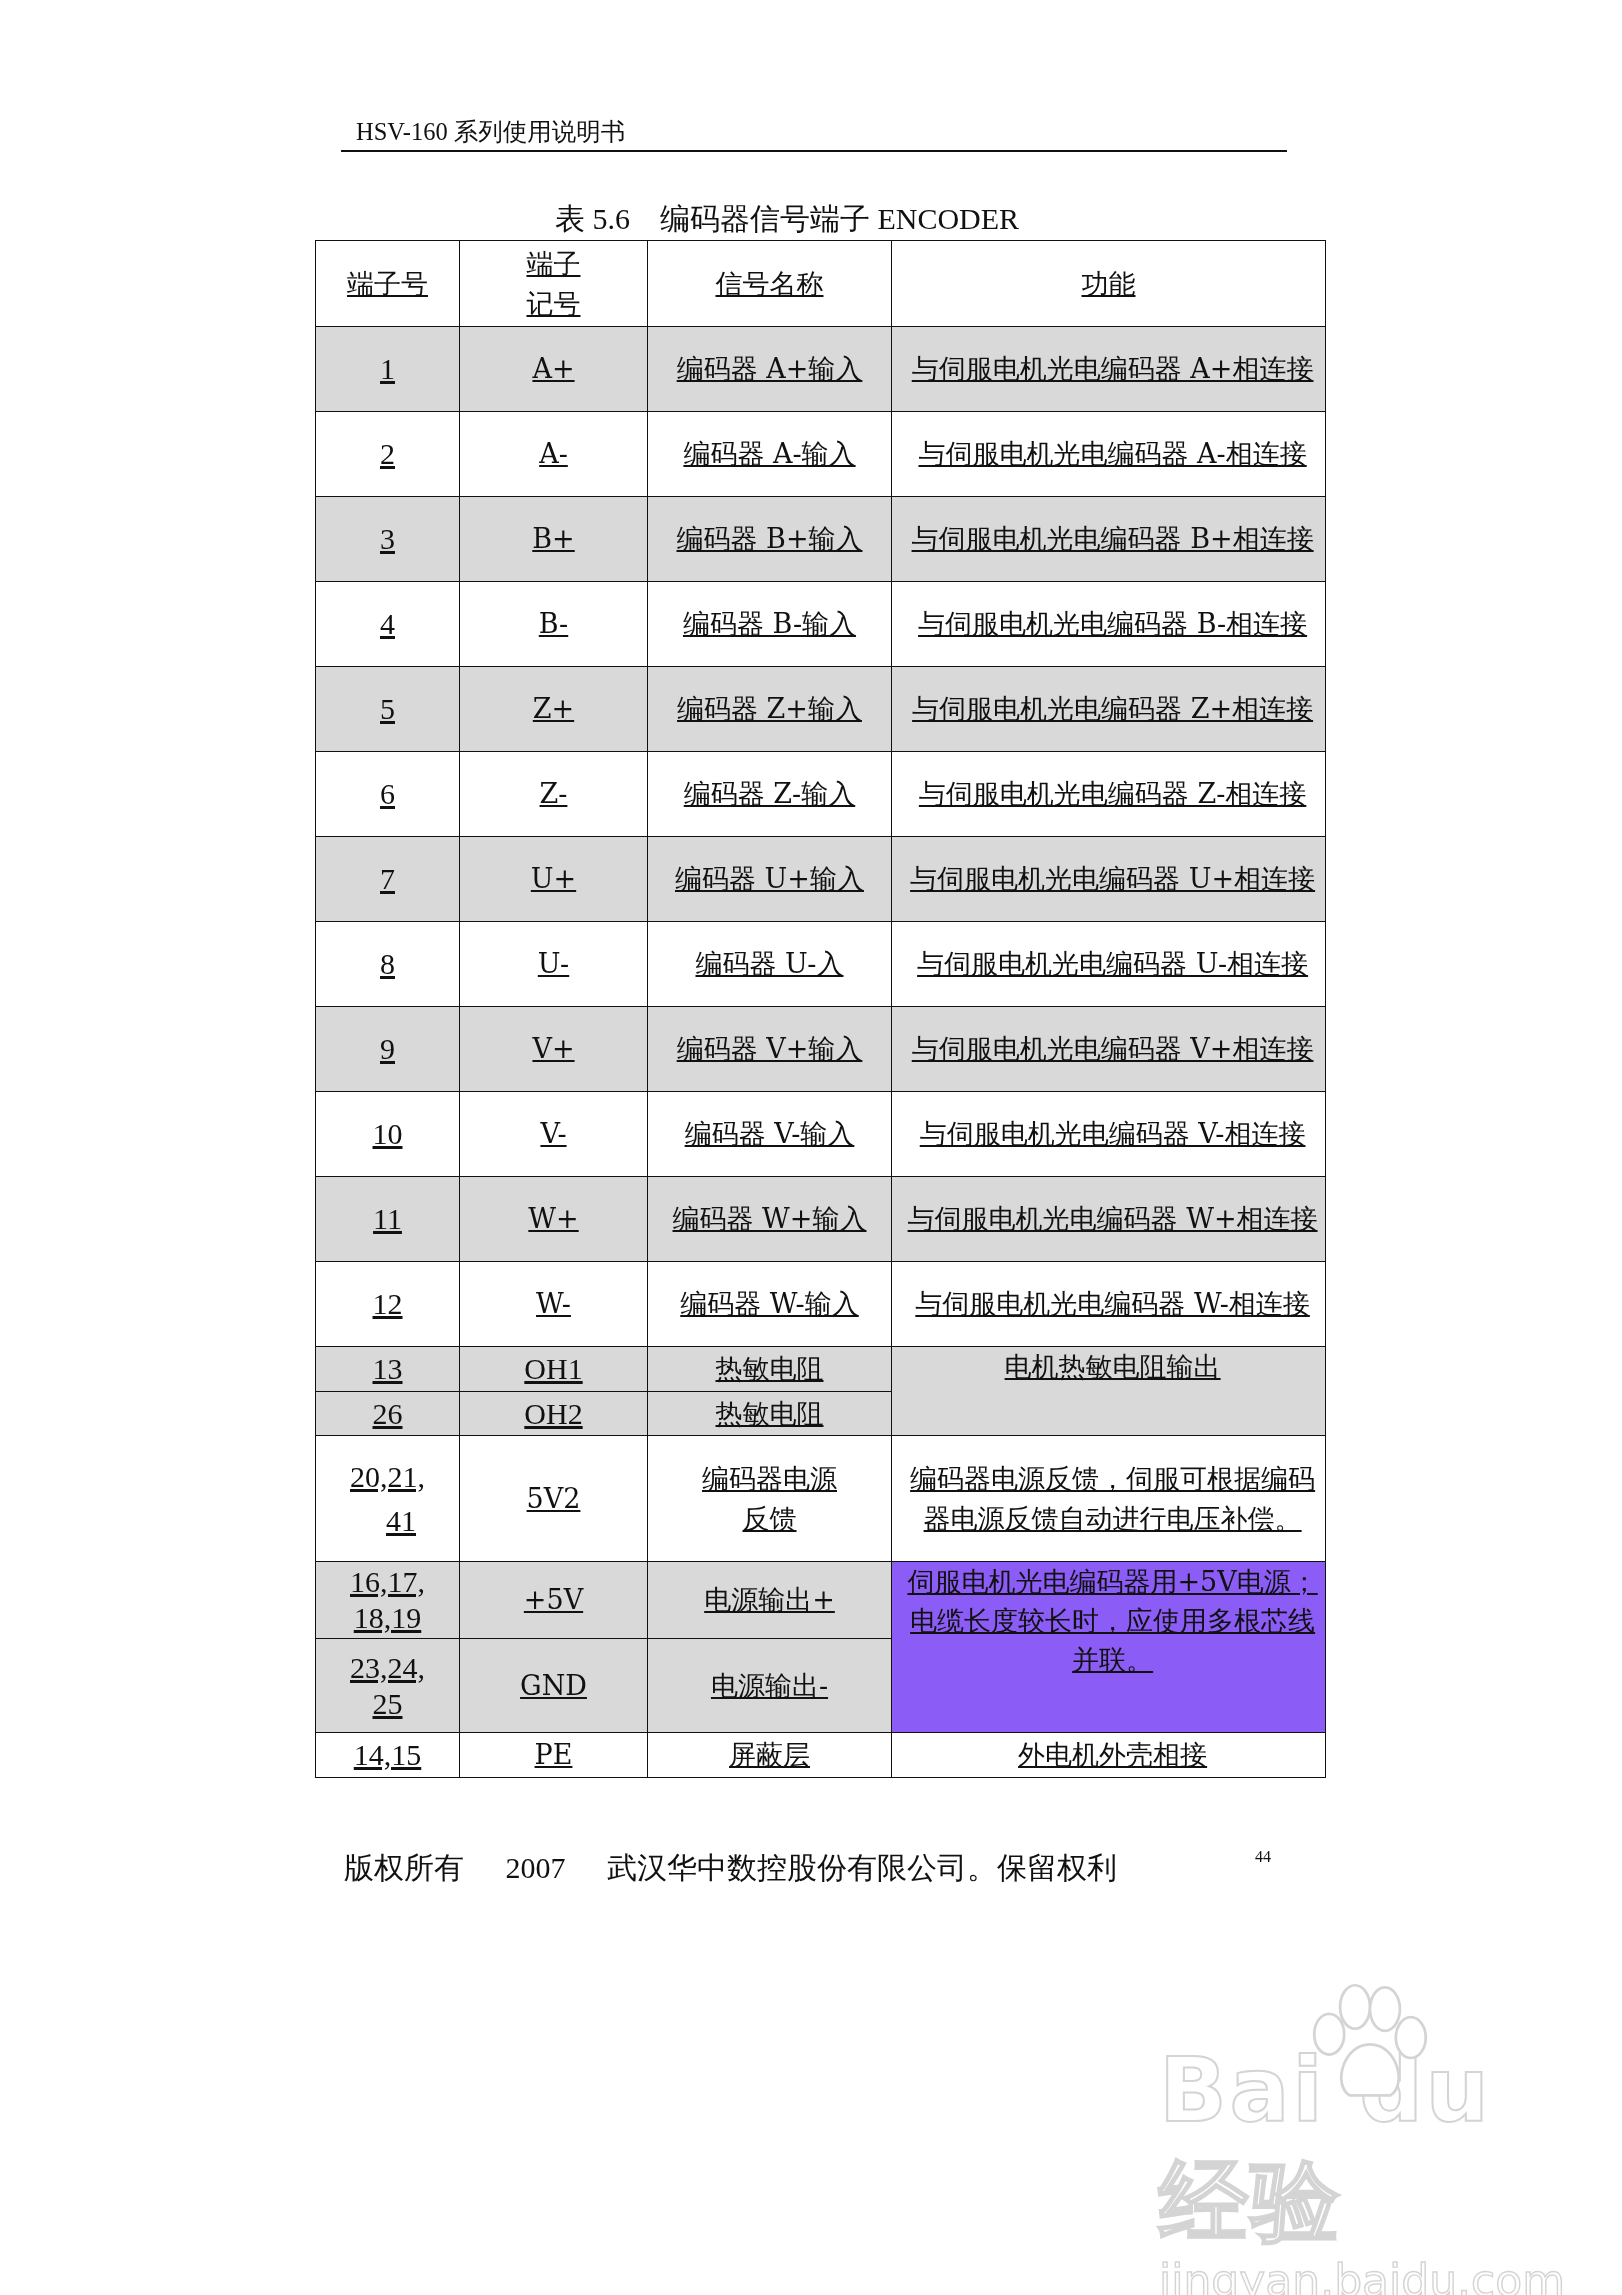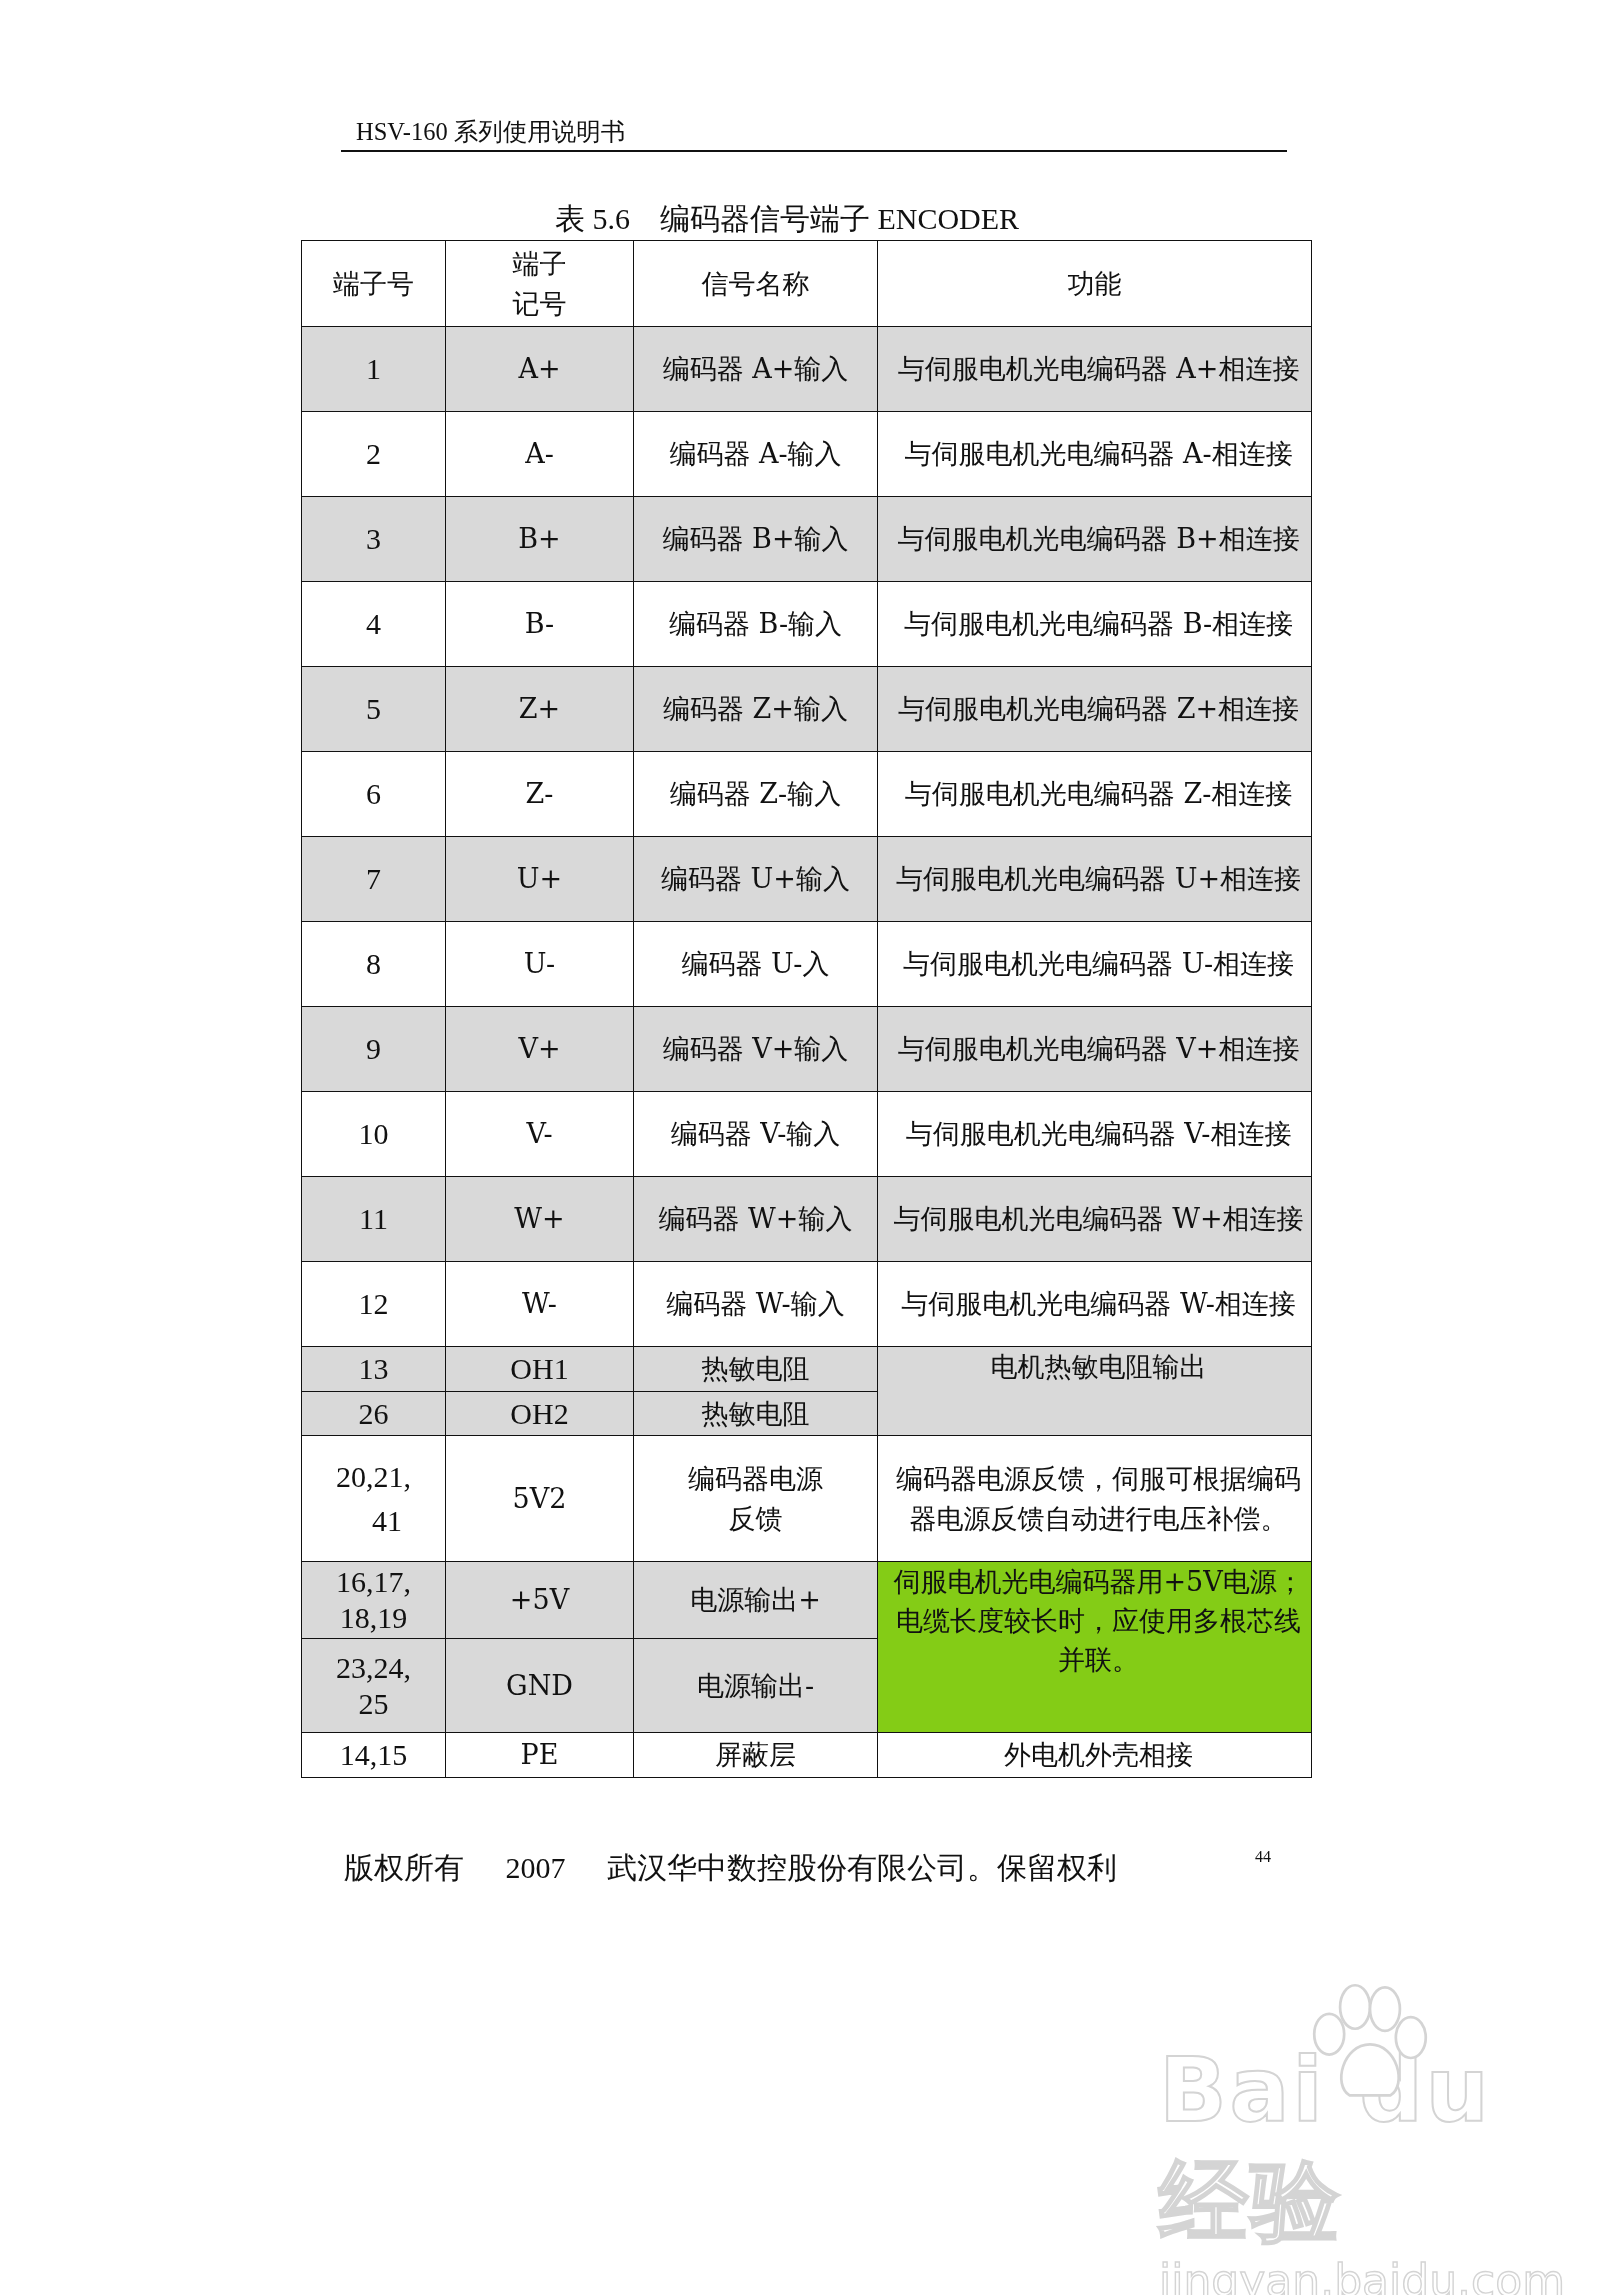--- a/index.html
+++ b/index.html
@@ -3,36 +3,36 @@
 <meta charset="utf-8">
 <style>
   html, body { margin:0; padding:0; background:#ffffff; }
   body { width:1623px; height:2295px; position:relative; overflow:hidden;
          font-family:"DejaVu Serif","Liberation Serif",serif; color:#111; }
   .hdr-text { position:absolute; left:356px; top:115px; font-size:24.5px;
               font-family:"Liberation Serif","DejaVu Serif",serif; }
   .hdr-rule { position:absolute; left:341px; top:150px; width:946px; height:2px; background:#111; }
   .title { position:absolute; left:0; width:1574px; top:199px; text-align:center; font-size:30px;
            font-family:"Liberation Serif","DejaVu Serif",serif; }
-  table.enc { position:absolute; left:301px; top:240px; width:1010px; border-collapse:collapse;
-              table-layout:fixed; font-size:27px; }
+  table.enc { position:absolute; left:315px; top:240px; width:1010px; border-collapse:collapse;
+              table-layout:fixed; font-size:27px;text-decoration:underline; }
   table.enc td, table.enc th { border:1.7px solid #111; padding:0; text-align:center; vertical-align:middle;
               font-weight:normal; line-height:1.45; }
   table.enc th { height:85px; }
   .c1 { width:144px; } .c2 { width:188px; } .c3 { width:244px; } .c4 { width:434px; }
   td.fn { text-align:right; padding-left:15px !important; padding-right:6.8px !important; line-height:1.5; }
   td.fn.top { vertical-align:top; }
   tr.shade td { background:#d9d9d9; }
   tr.r2 td { height:84px; }
   tr.rs td { height:42px; }
   tr.r5v2 td { height:125px; }
   tr.rp td { height:76px; }
   tr.rg td { height:93px; }
   tr.rpe td { height:42px; }
-  td.fn.pw { background:#84cc16; }
+  td.fn.pw { background:#8b5cf6; }
   .num { font-family:"Liberation Serif","DejaVu Serif",serif; font-size:30px; }
   .bold { font-weight:bold; font-family:"Liberation Serif",serif; }
   .footer { position:absolute; top:1848px; left:344px; font-size:30px;
             font-family:"Liberation Serif","DejaVu Serif",serif; }
   .footer span { margin-right:34px; }
   .pageno { position:absolute; top:1848px; left:1255px; font-size:16px;
             font-family:"Liberation Serif",serif; }
   .wm { position:absolute; left:1159px; top:2038px; width:382px; height:191px; color:#e6e6e6; }
   .wm .logo { font-family:"DejaVu Sans",sans-serif; font-weight:bold; font-size:89px;
               color:#fff; -webkit-text-stroke:2px #d4d4d4; letter-spacing:2.7px; }

